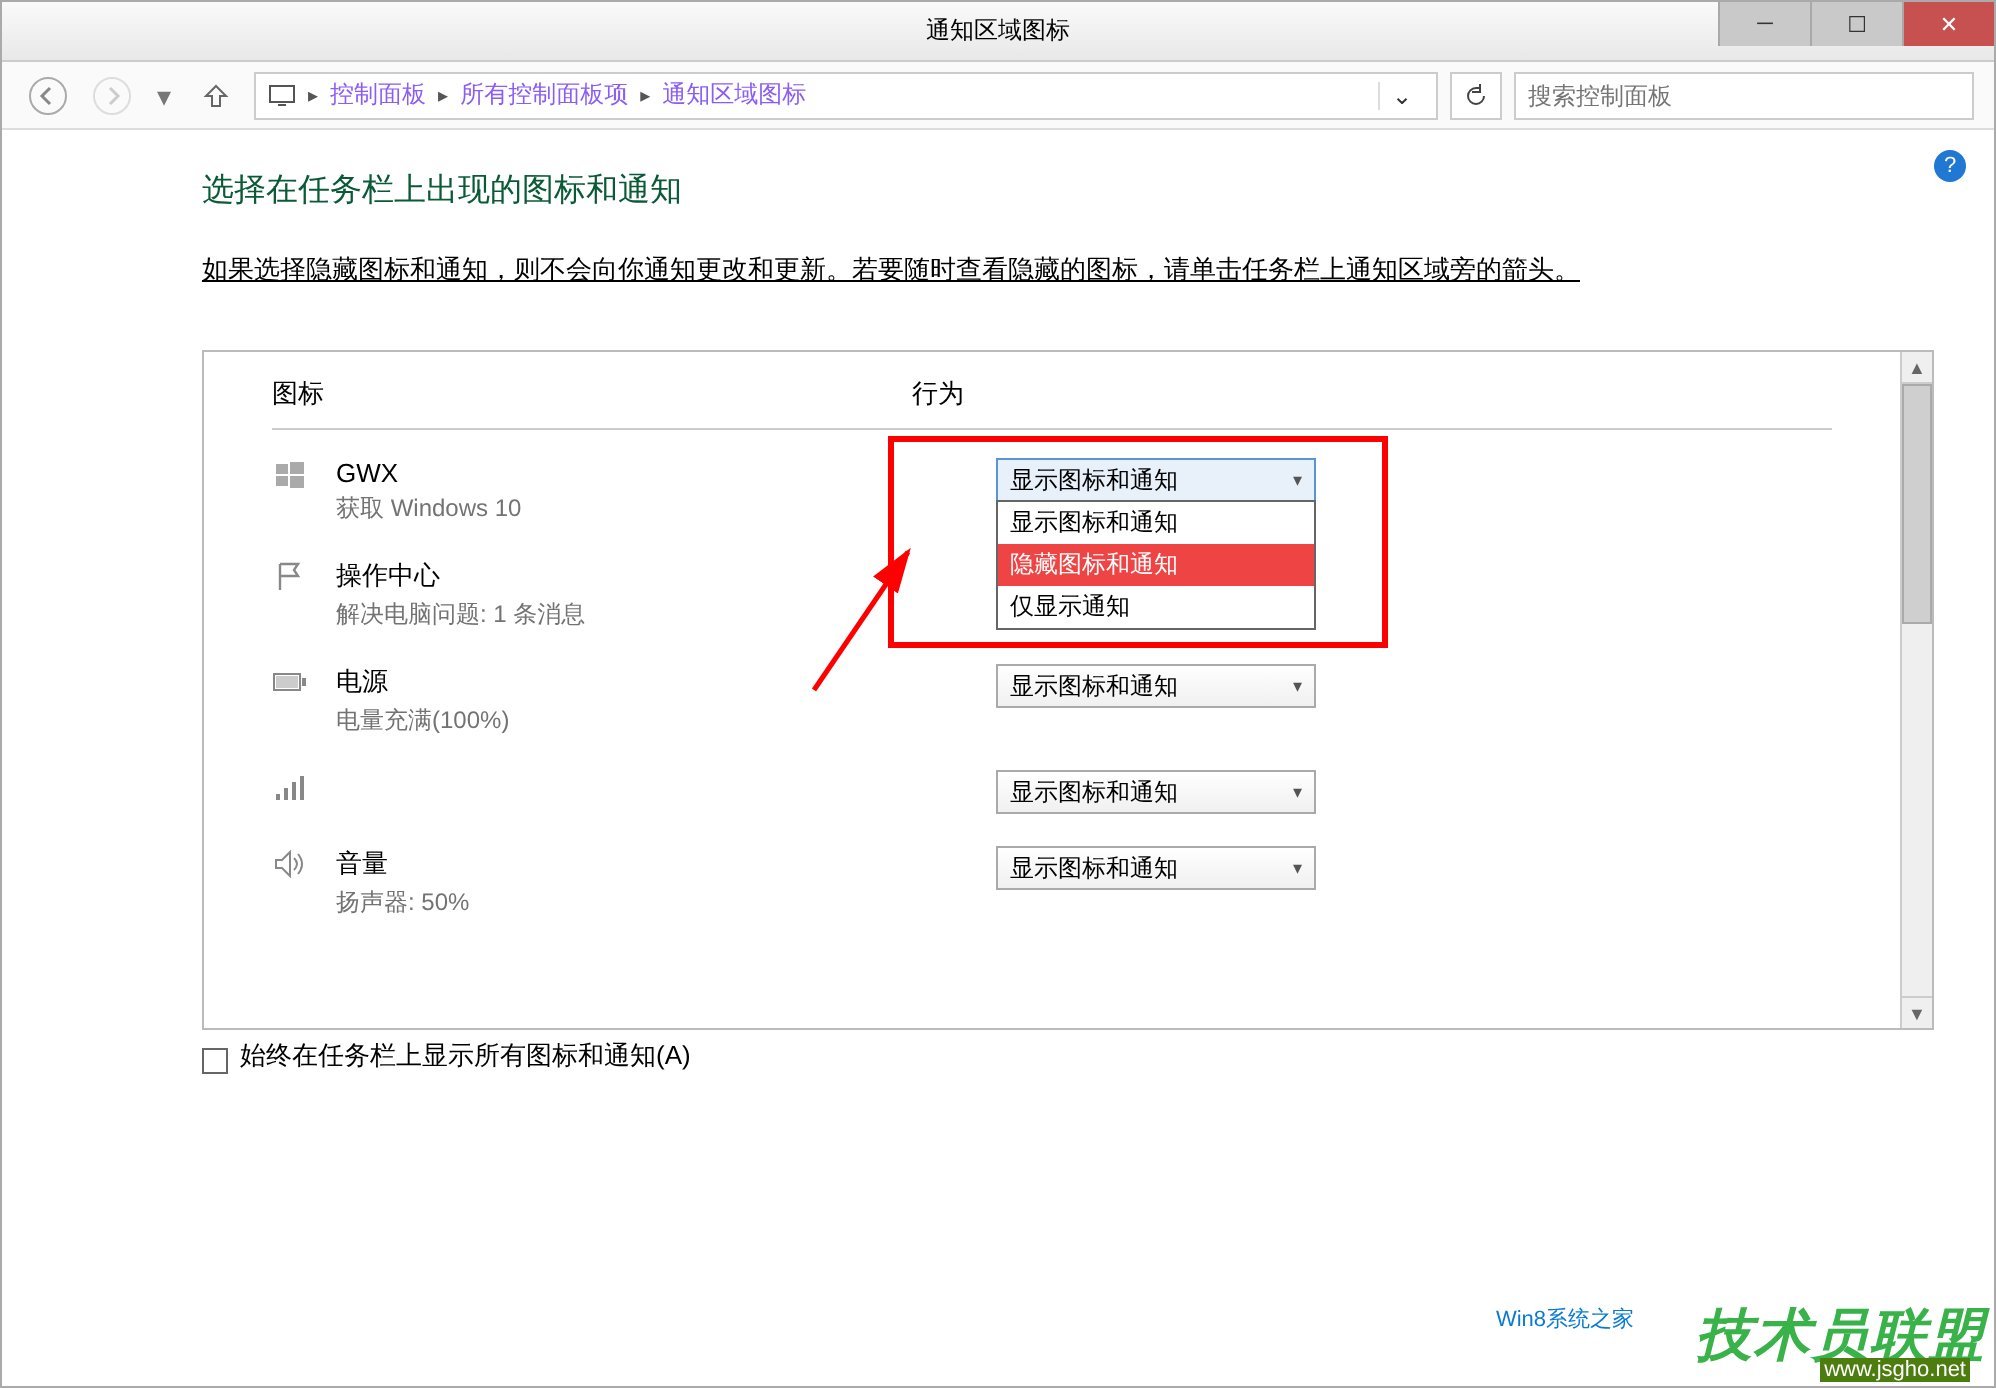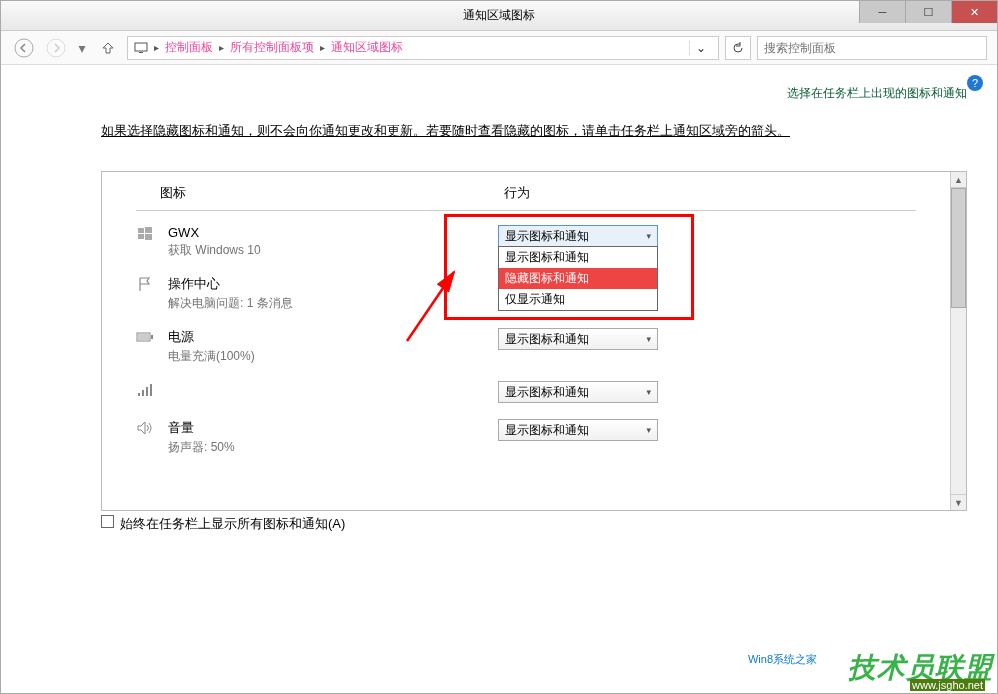--- a/index.html
+++ b/index.html
@@ -75,21 +75,21 @@
       padding: 0 6px;
       gap: 2px;
       font-size: 12px;
     }
     .bc-icon {
       width: 14px; height: 14px;
       display: inline-flex; align-items:center; justify-content:center;
       color:#555;
     }
     .bc-sep { color:#555; padding: 0 4px; font-size:10px;}
-    .bc-item { color:#ec4899; }
+    .bc-item { color:#8b5cf6; }
     .bc-dd { margin-left:auto; color:#333; padding: 0 6px; border-left:1px solid #ddd;}
     .nav-refresh {
       width: 26px; height: 24px;
       border: 1px solid #ccc;
       background:#fff;
       display:flex; align-items:center; justify-content:center;
       color:#555;
     }
     .nav-search {
       width: 230px; height: 24px;
@@ -110,24 +110,23 @@
       right: 14px; top: 10px;
       width: 16px; height: 16px;
       border-radius: 50%;
       background: #2078d4;
       color:#fff;
       font-size:11px;
       display:flex; align-items:center; justify-content:center;
     }
     .page-heading {
       color: #0a5a36;
-      font-size: 12px;
+      font-size: 16px;
       font-weight: 400;
       margin-bottom: 20px;
-      text-align: right;
     }
     .page-desc {
       font-size: 13px;
       color: #000;
       margin-bottom: 31px;
       text-decoration: underline;
     }
     .list-box {
       border: 1px solid #bbb;
       height: 340px;
@@ -148,21 +147,21 @@
     }
     .sb-btn { height:16px; display:flex;align-items:center;justify-content:center;color:#666;font-size:9px;border-bottom:1px solid #ccc;}
     .sb-btn.bottom{border-top:1px solid #ccc;border-bottom:none; margin-top:auto;}
     .sb-thumb{ height:120px; background:#cfcfcf; border:1px solid #aaa; margin:0;}
     .col-headers {
       display:flex;
       border-bottom: 1px solid #ccc;
       padding-bottom: 8px;
       margin-bottom: 14px;
     }
-    .col-h { font-size:13px; color:#000;margin-left:24px;}
+    .col-h { font-size:13px; color:#000;}
     .col-h.icon { width: 320px; }
     .col-h.behavior { }
     .item-row {
       display:flex;
       margin-bottom: 16px;
       align-items:flex-start;
       gap:42px;
     }
     .item-left {
       width: 320px;
@@ -206,21 +205,21 @@
     }
     .link-row { margin-top:16px; }
     .link-row a {
       color:#0066cc;
       font-size:13px;
       text-decoration:none;
       display:inline-block;
       margin-bottom:12px;
     }
     .chk-row {
-      display:flex; align-items:flex-start; gap:6px;
+      display:flex; align-items:flex-end; gap:6px;
       font-size:13px;
       margin-top: 4px;
     }
     .chk {
       width:13px;height:13px;border:1px solid #666;background:#fff;
     }
     .highlight-box {
       position:absolute;
       border: 3px solid #ff0000;
       pointer-events:none;

